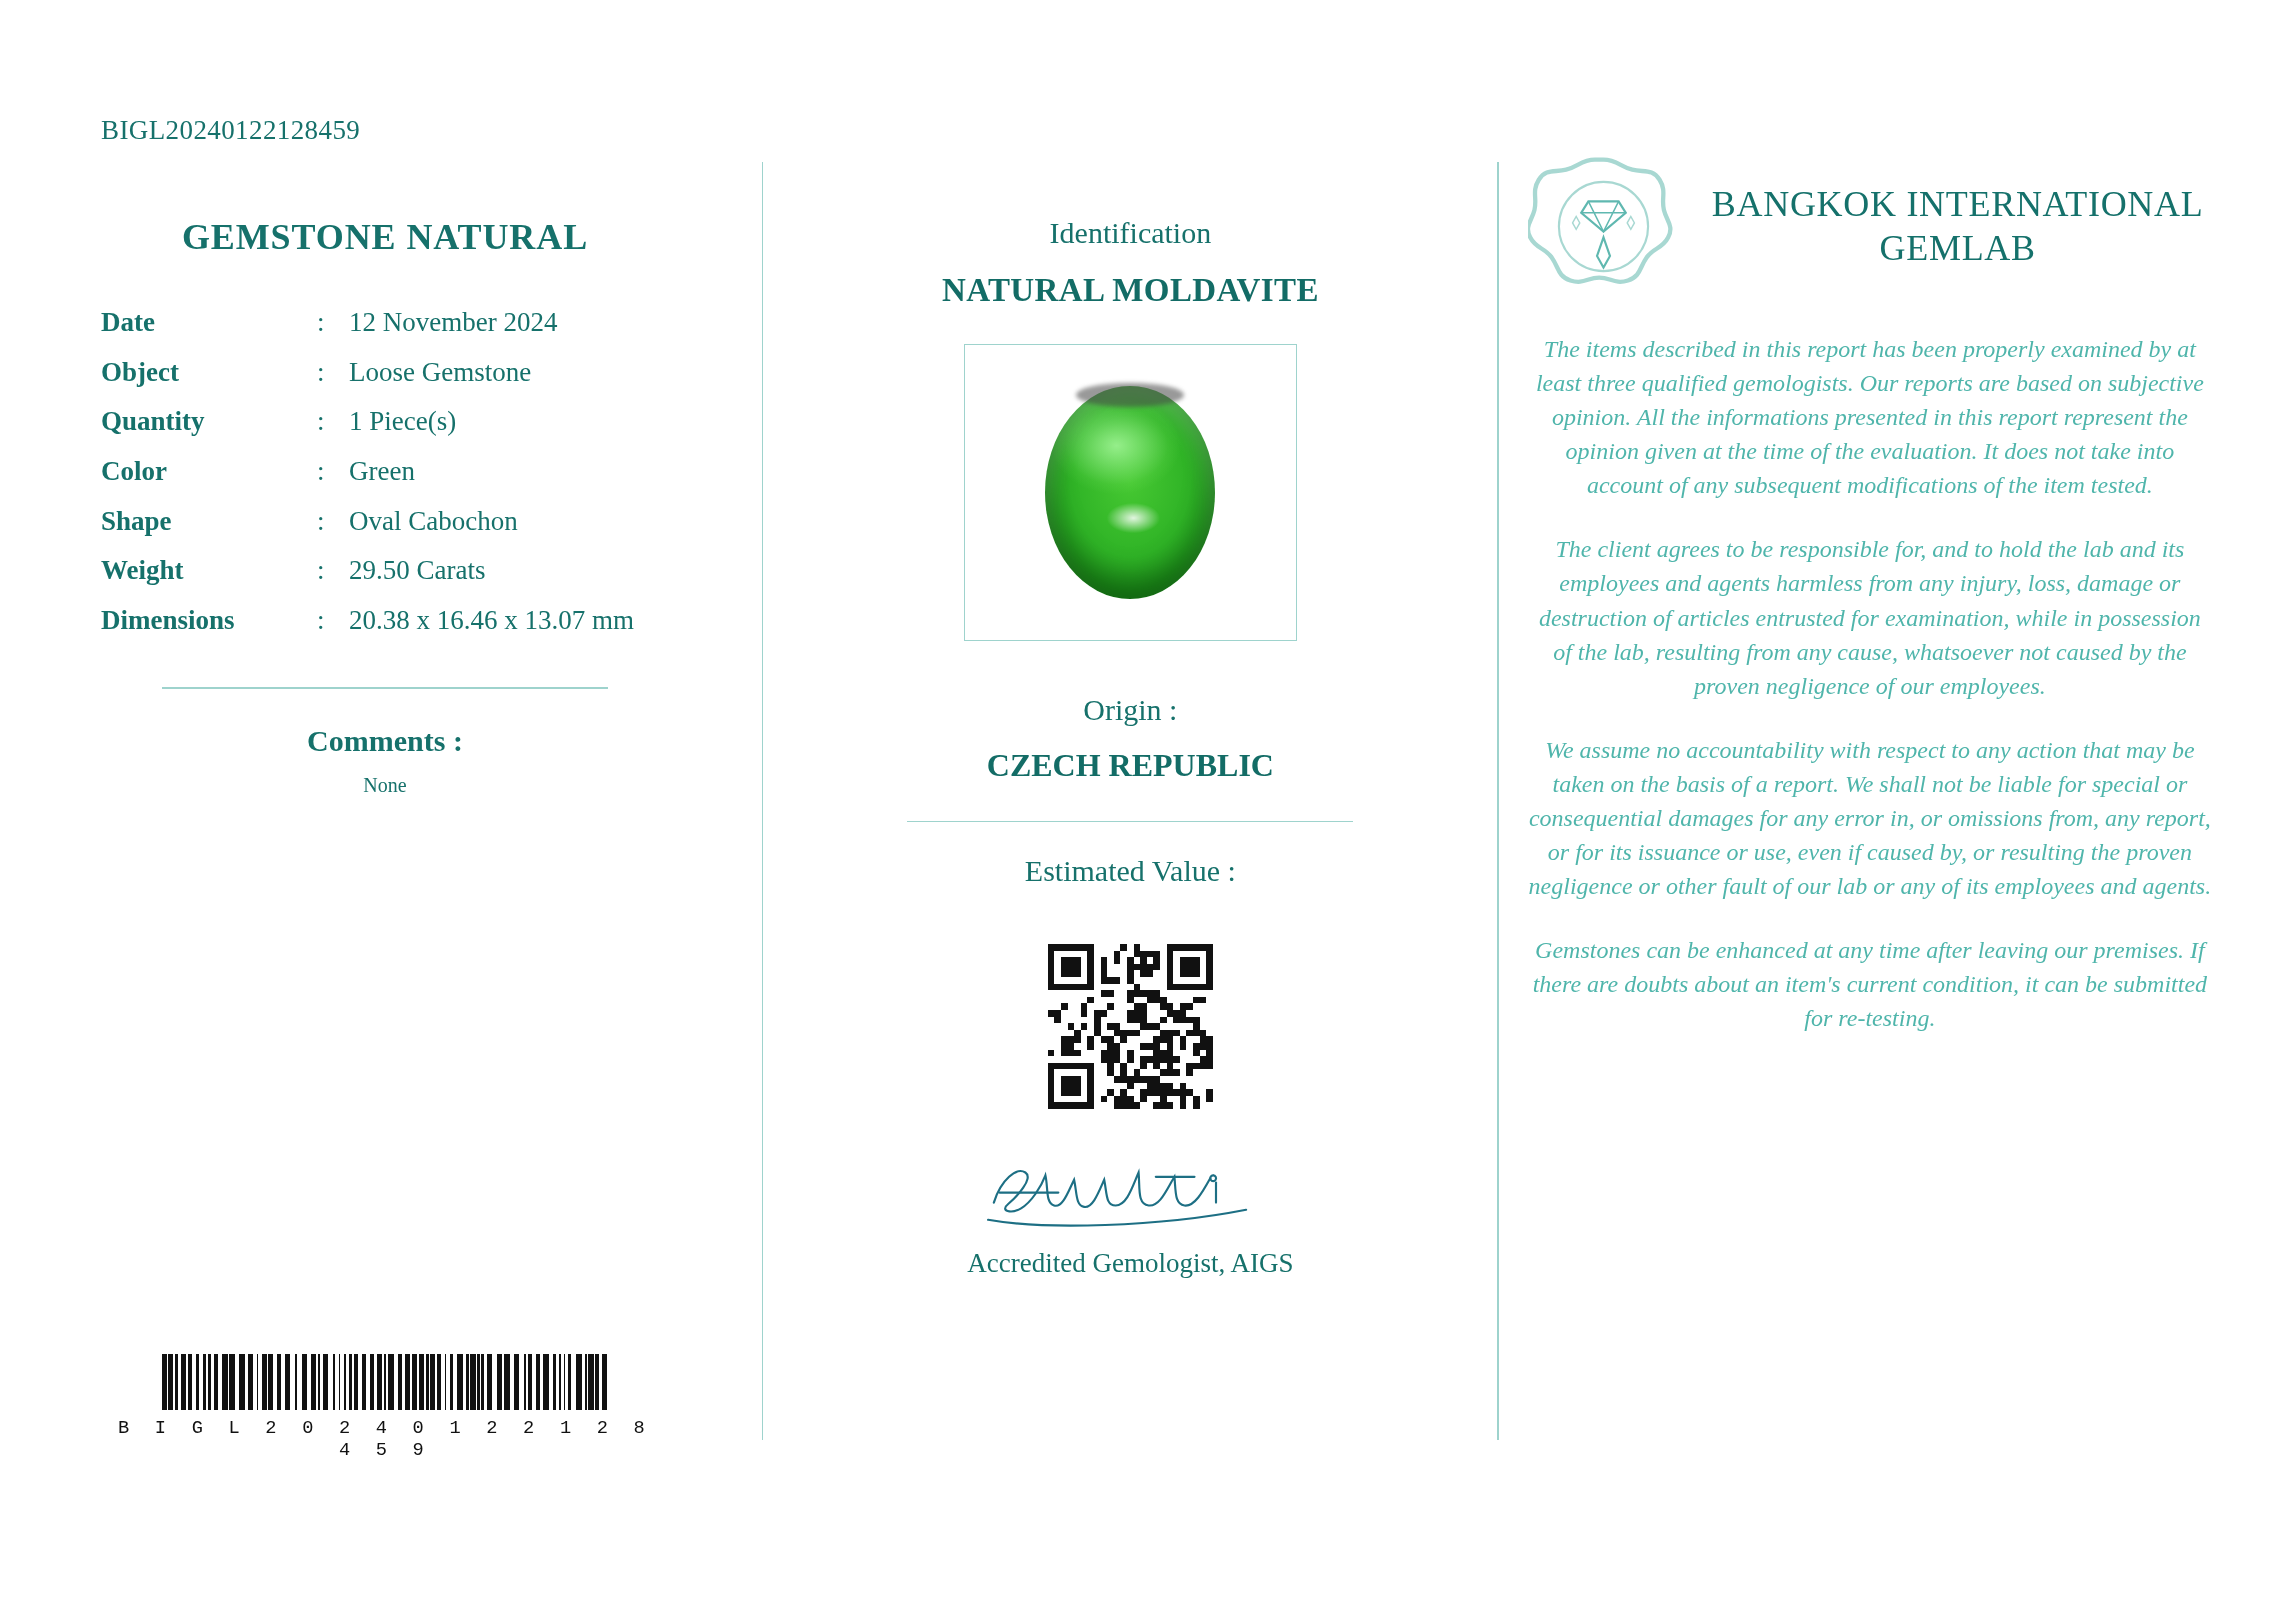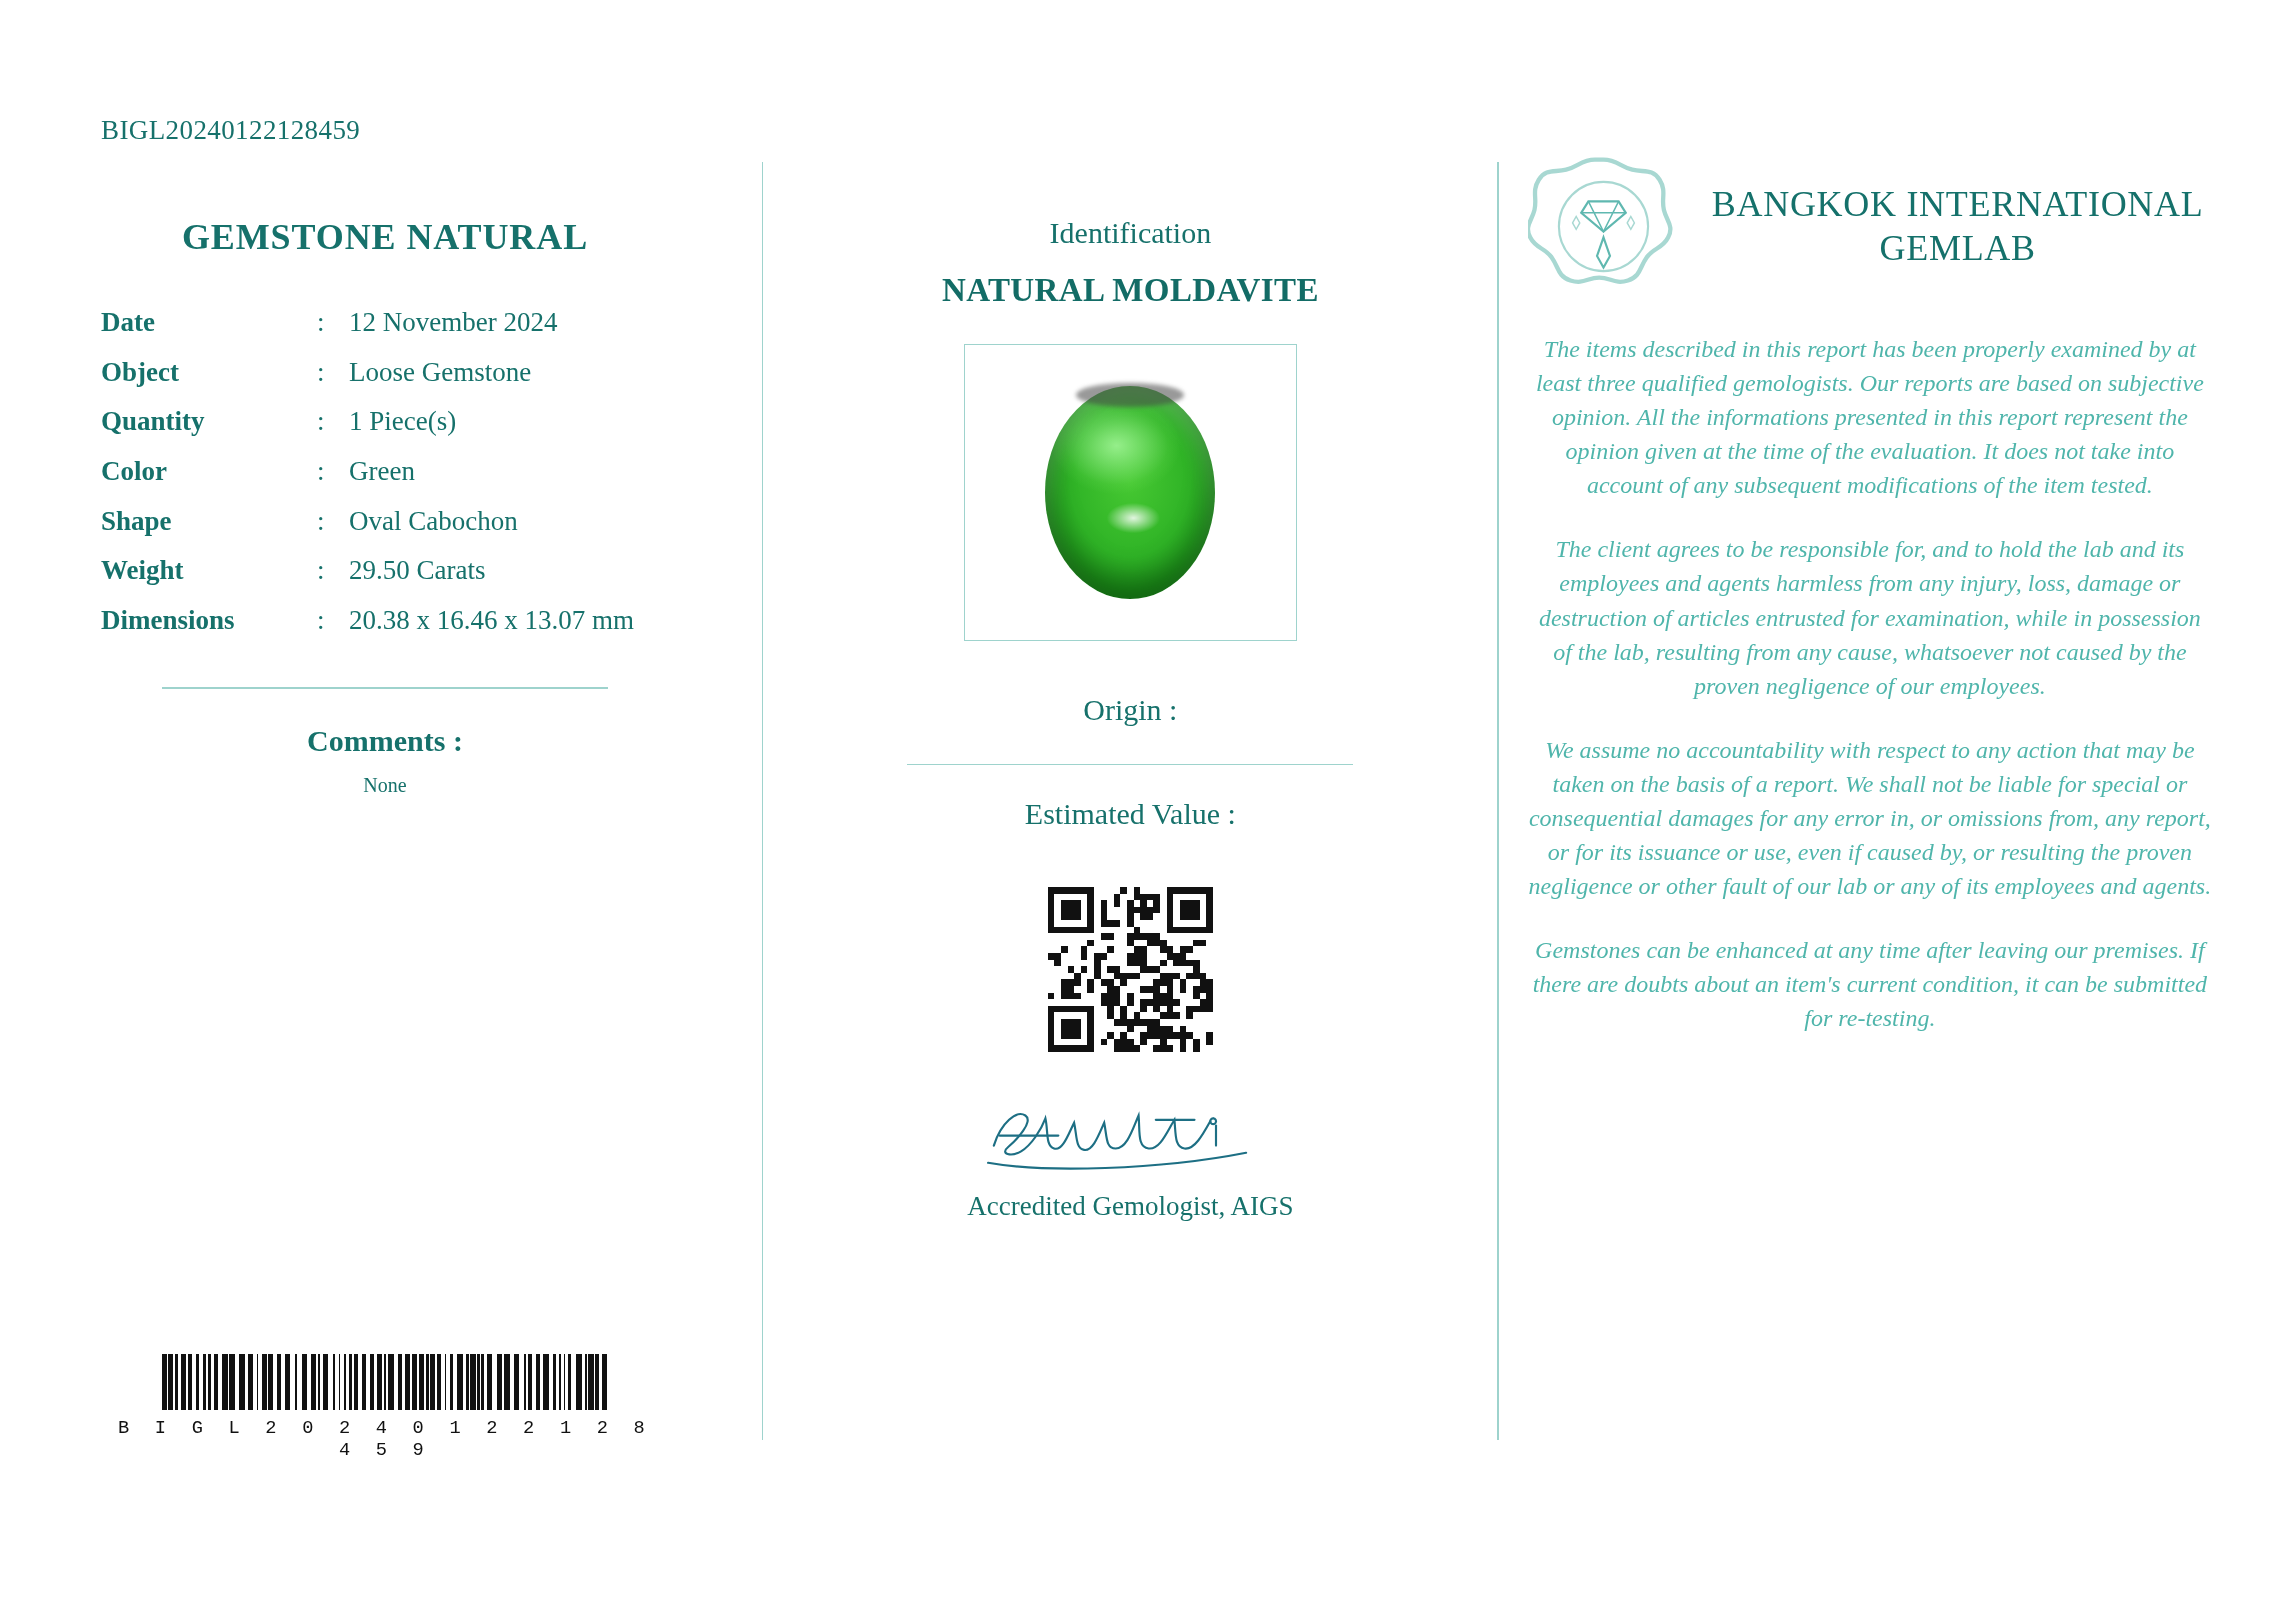--- a/index.html
+++ b/index.html
@@ -419,20 +419,21 @@
   <div class="col-mid">
     <div class="mid-inner">
       <div class="ident-label">Identification</div>
       <div class="ident-value">NATURAL MOLDAVITE</div>
 
       <div class="gem-frame">
         <div class="gem"></div>
       </div>
 
       <div class="origin-label">Origin :</div>
+      <div class="origin-value">CZECH REPUBLIC</div>
 
       <div class="mid-divider"></div>
 
       <div class="value-label">Estimated Value :</div>
 
       <div class="qr" id="qr">
           <i></i>
           <i></i>
           <i></i>
           <i></i>

